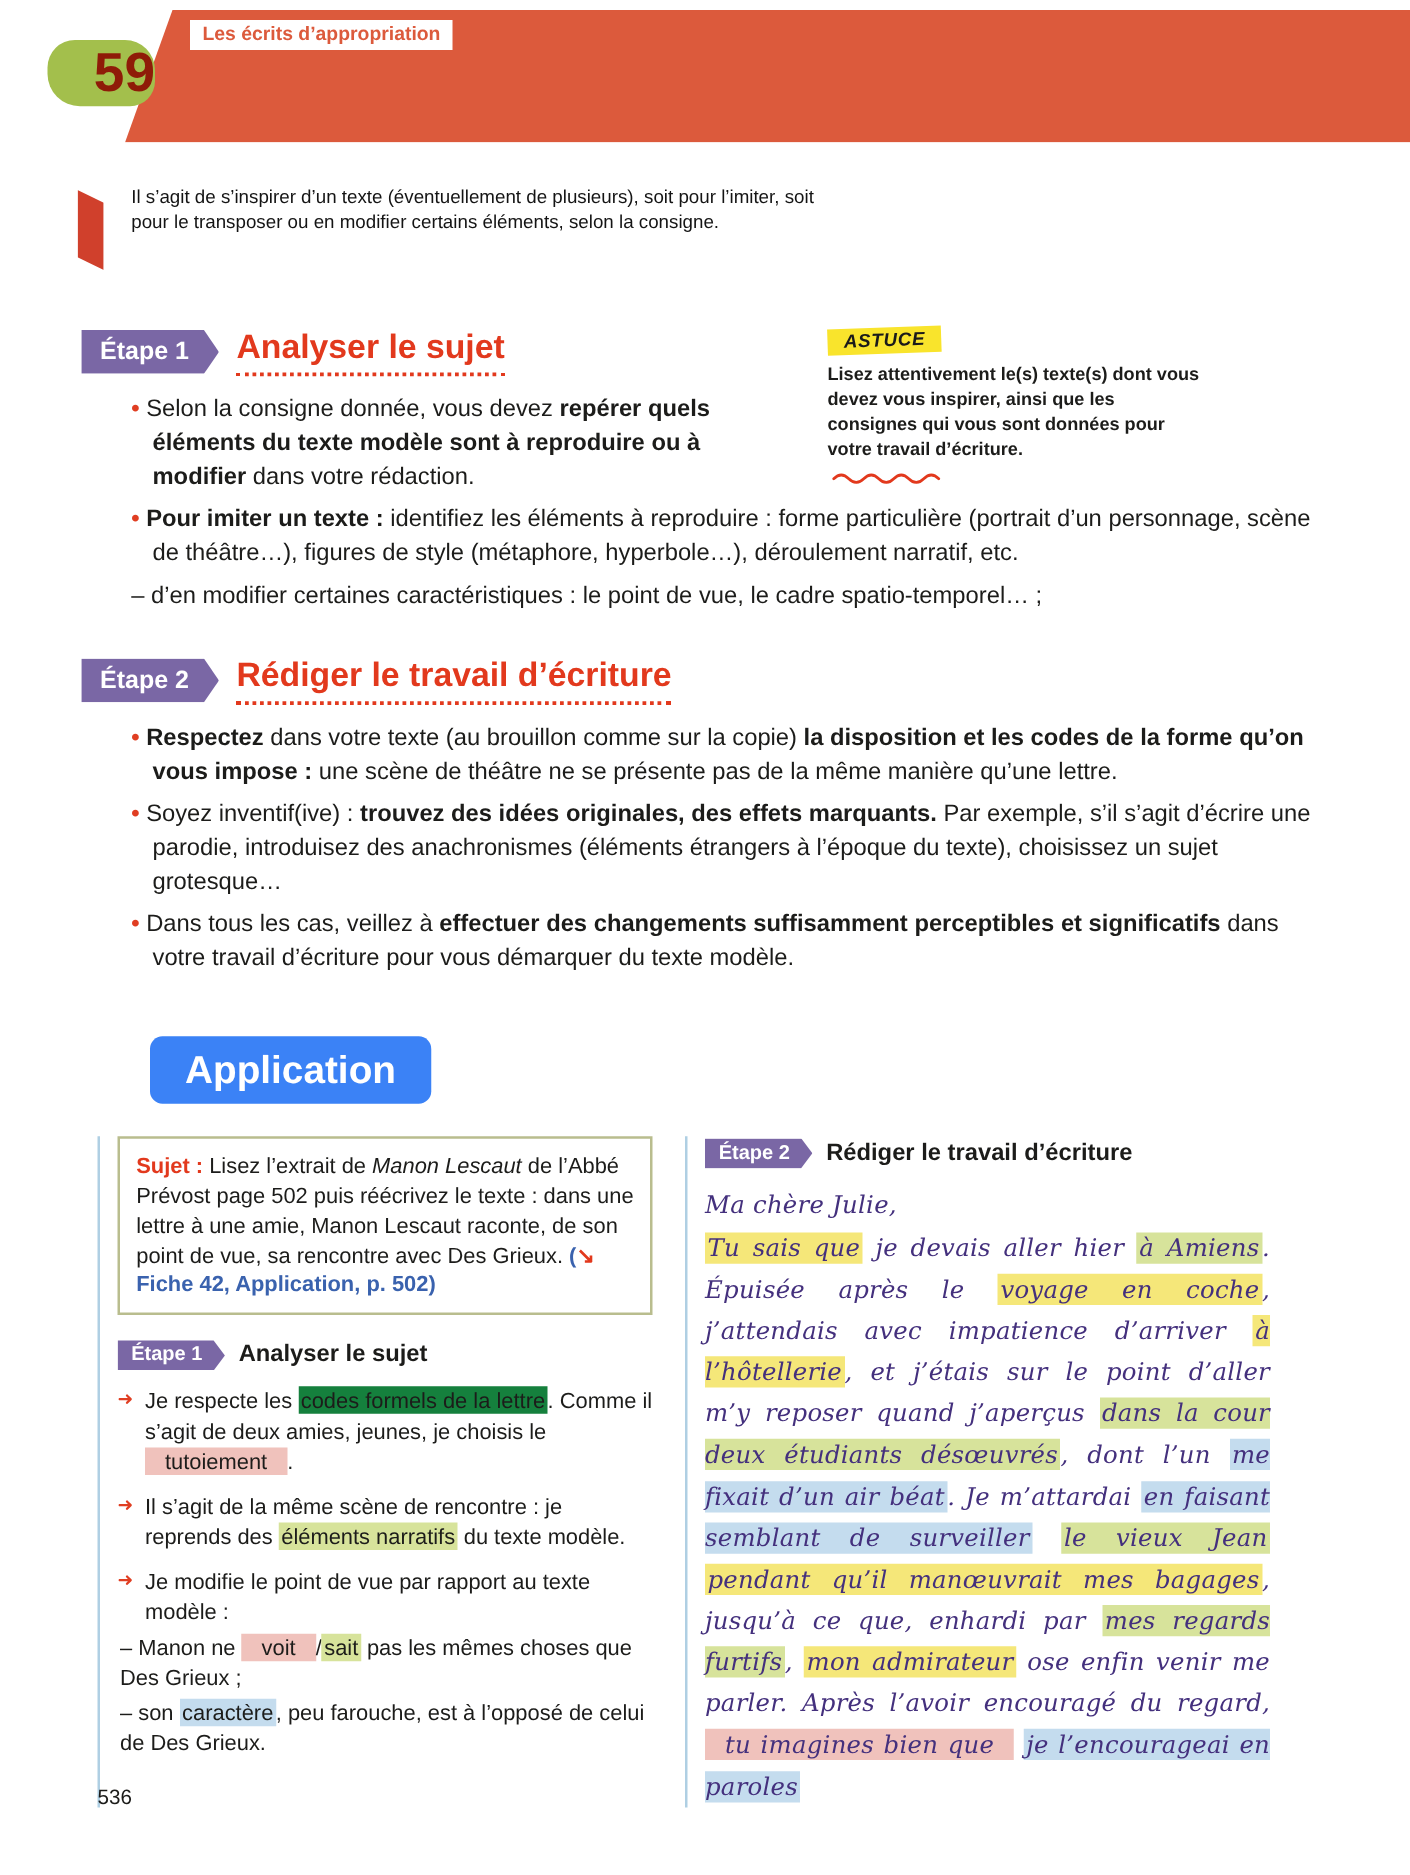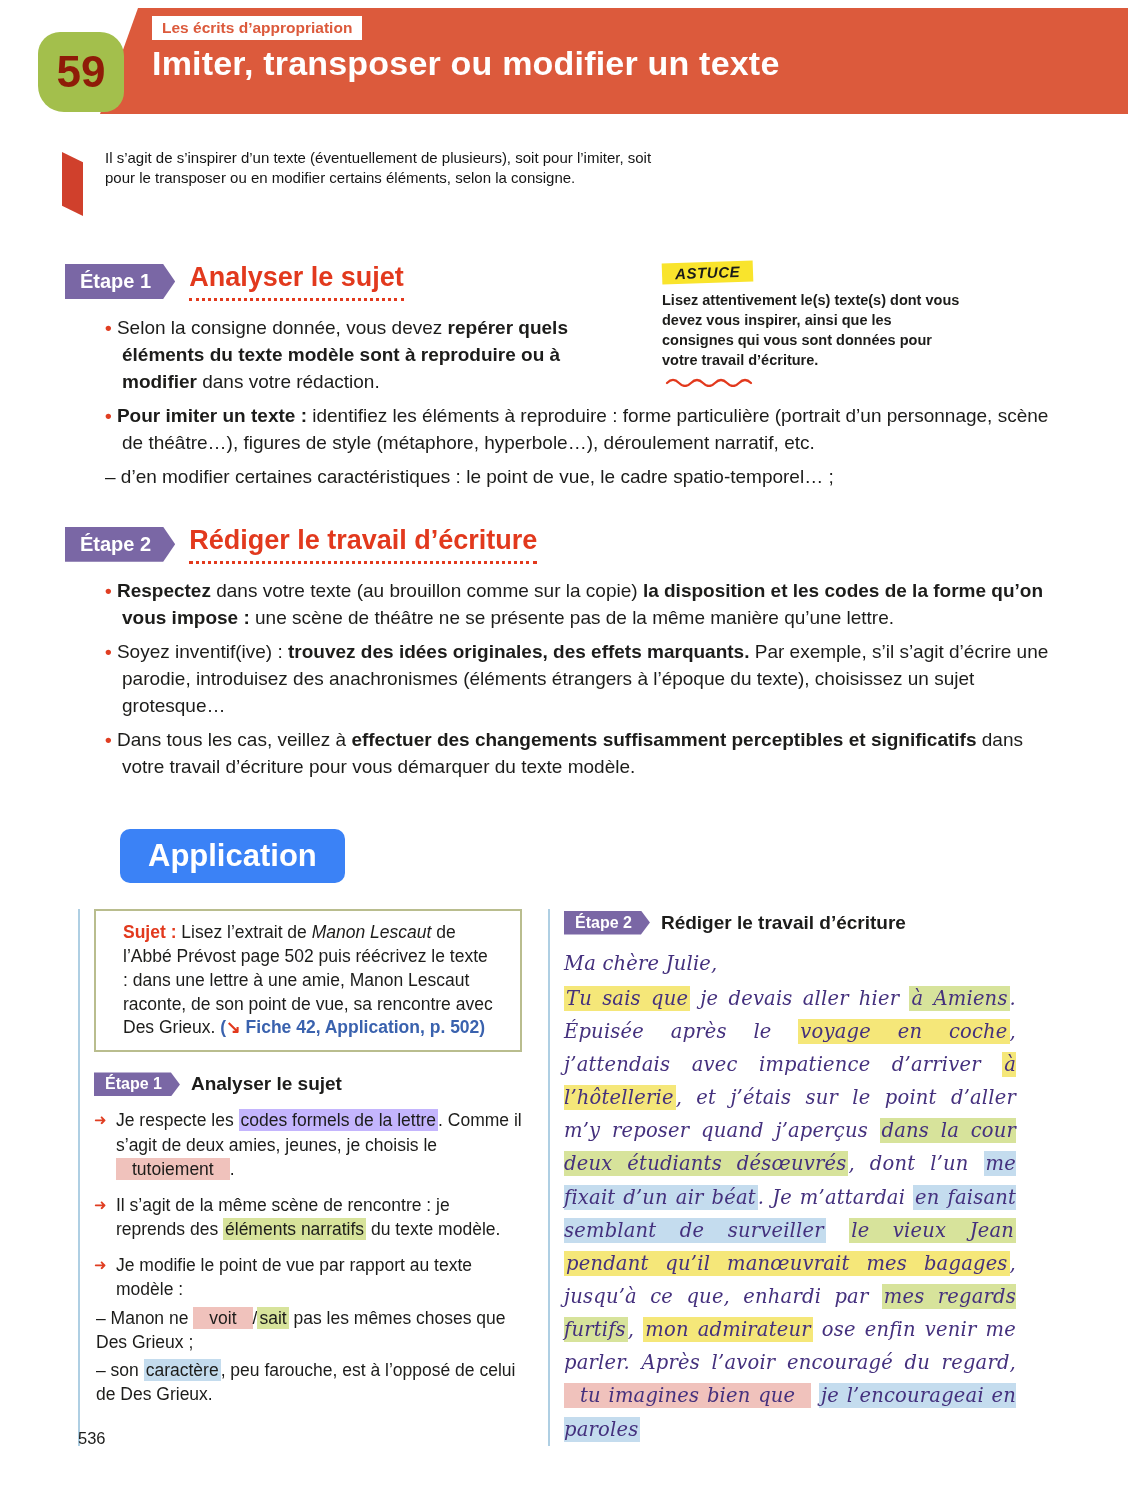--- a/index.html
+++ b/index.html
@@ -5,23 +5,23 @@
   * { box-sizing: border-box; }
   html,body { margin:0; padding:0; background:#ffffff; }
   body { font-family:"Liberation Sans", sans-serif; color:#1C1C1A; }
   .page { position:relative; width:1128px; height:1500px; background:#fff; overflow:hidden; }
 
   
   .fiche-header { position:relative; height:122px; }
   .header-band { position:absolute; left:84px; right:0; top:8px; height:106px;
     background:#DC5A3C;
     clip-path: polygon(54px 0, 100% 0, 100% 100%, 16px 100%); }
-  .chapter-blob { position:absolute; left:38px; top:32px; width:86px; height:80px;
+  .chapter-blob { position:absolute; left:38px; top:32px; width:86px; height:53px;
     background:#A3BF4C; border-radius:22px 24px 20px 26px; z-index:2;
-    display:flex; align-items:center; justify-content:center; }
+    display:flex; align-items:center; justify-content:flex-end; }
   .chapter-blob span { font-size:44px; font-weight:bold; color:#8F1B08; }
   .header-tag { position:absolute; left:152px; top:16px; background:#ffffff;
     color:#DC5A3C; font-weight:bold; font-size:15.5px; padding:3px 10px; z-index:3; }
   .header-title { position:absolute; left:152px; top:44px; margin:0; z-index:3;
     color:#ffffff; font-size:34px; font-weight:bold; letter-spacing:0.2px; }
 
   
   .intro { position:relative; margin-top:26px; padding-left:105px; min-height:80px; }
   .intro-marker { position:absolute; left:62px; top:4px; width:21px; height:64px;
     background:#D0402C; clip-path: polygon(0 0, 100% 16%, 100% 100%, 0 84%); }
@@ -50,21 +50,21 @@
   .squiggle { display:block; margin-left:2px; }
 
   
   .application { margin-top:48px; }
   .app-badge { display:inline-block; margin-left:55px; background:#3b82f6; color:#fff;
     font-weight:bold; font-size:31px; padding:9px 28px; border-radius:10px; }
   .app-columns { display:flex; gap:26px; margin-top:26px; padding-left:13px; }
   .app-col { border-left:2px solid #AFCFE3; padding-left:14px; }
   .col-left { width:444px; }
   .col-right { width:468px; }
-  .sujet-box { border:2px solid #B9BD8E; background:#fff; padding:10px 27px;
+  .sujet-box { border:2px solid #B9BD8E; background:#fff; padding:10px 13px;
     font-size:17.5px; line-height:1.37; }
   .sujet-box p { margin:0; display:inline; }
   .mini-head { display:flex; align-items:center; gap:11px; margin:20px 0 12px 0; }
   .col-right .mini-head { margin-top:2px; }
   .mini-badge { display:inline-block; background:#7A67A5; color:#fff; font-weight:bold;
     font-size:16px; padding:3px 18px 3px 11px; white-space:nowrap;
     clip-path: polygon(0 0, calc(100% - 9px) 0, 100% 50%, calc(100% - 9px) 100%, 0 100%); }
   .mini-title { margin:0; font-size:19px; font-weight:bold; color:#1C1C1A; }
   .arrow-item { position:relative; padding-left:22px; font-size:17.5px; line-height:1.4;
     margin:11px 0 4px 0; }
@@ -80,38 +80,37 @@
 
   
   .b { font-weight:bold; }
   .i { font-style:italic; }
   .red { color:#E2391D; }
   .blue { color:#3A62AE; }
   .hl-y { background:#F5E779; padding:1px 2px; }
   .hl-g { background:#D7E39B; padding:1px 2px; }
   .hl-b { background:#C4DCEE; padding:1px 2px; }
   .hl-p { background:#F0C2BC; padding:1px 16px; }
-  .hl-v { background:#c4b5fd; padding:1px 2px; }
+  .hl-v { background:#15803d; padding:1px 2px; }
 
   .fiche-link { text-decoration:none; }
 
   .page-number { position:absolute; left:78px; bottom:52px; font-size:16.5px; color:#1C1C1A; }
 </style>
 </head>
 <body>
 
 <div class="page">
 
   <header class="fiche-header">
     <div class="header-band"></div>
     <div class="chapter-blob">
       <span>59</span>
     </div>
     <div class="header-tag">Les écrits d’appropriation</div>
-    <h1 class="header-title">Imiter, transposer ou modifier un texte</h1>
   </header>
 
   <div class="intro">
     <span class="intro-marker"></span>
     <p class="intro-text">Il s’agit de s’inspirer d’un texte (éventuellement de plusieurs), soit pour l’imiter, soit pour le transposer ou en modifier certains éléments, selon la consigne.</p>
   </div>
 
   <div class="content">
 
     <section class="section">

